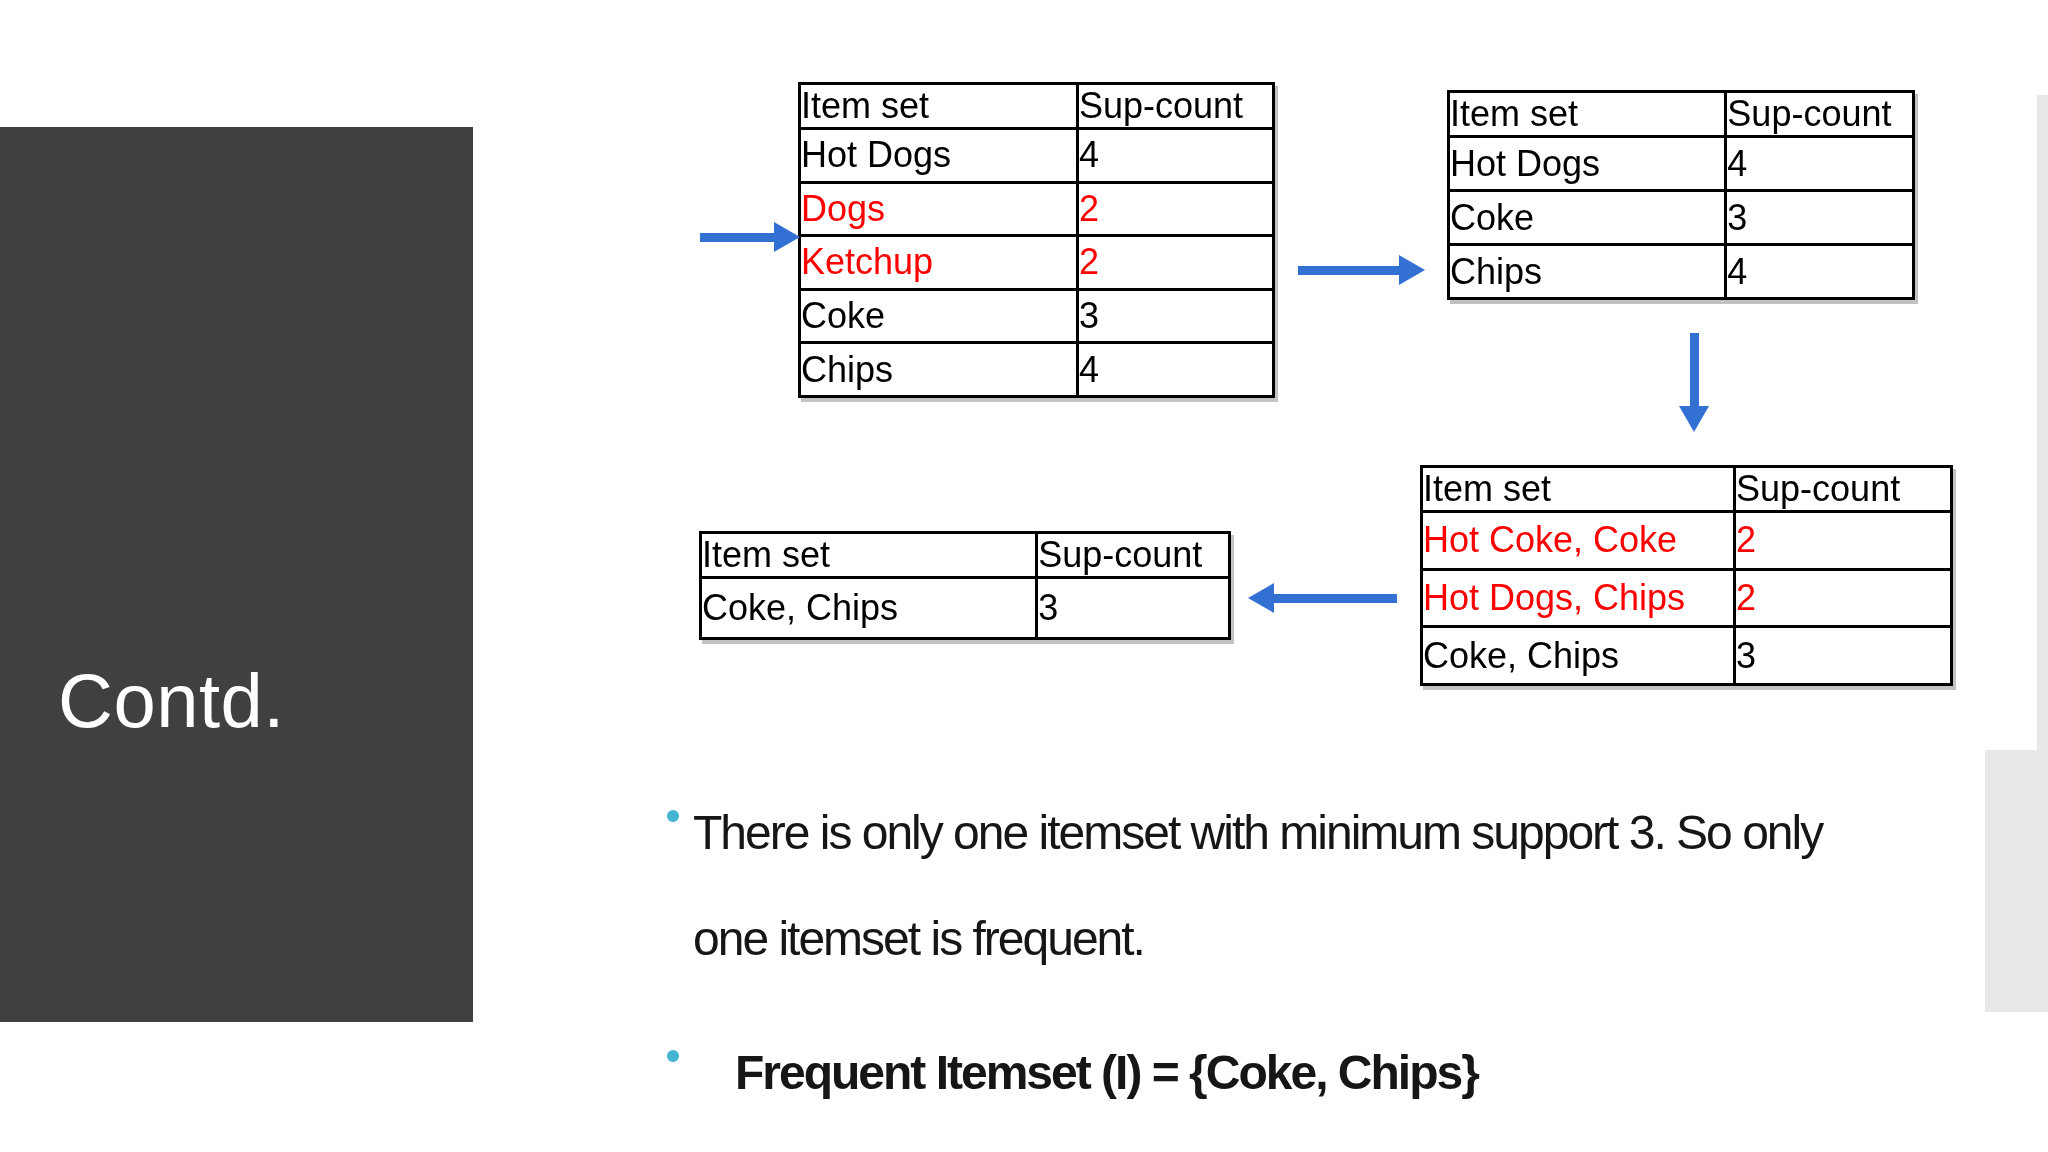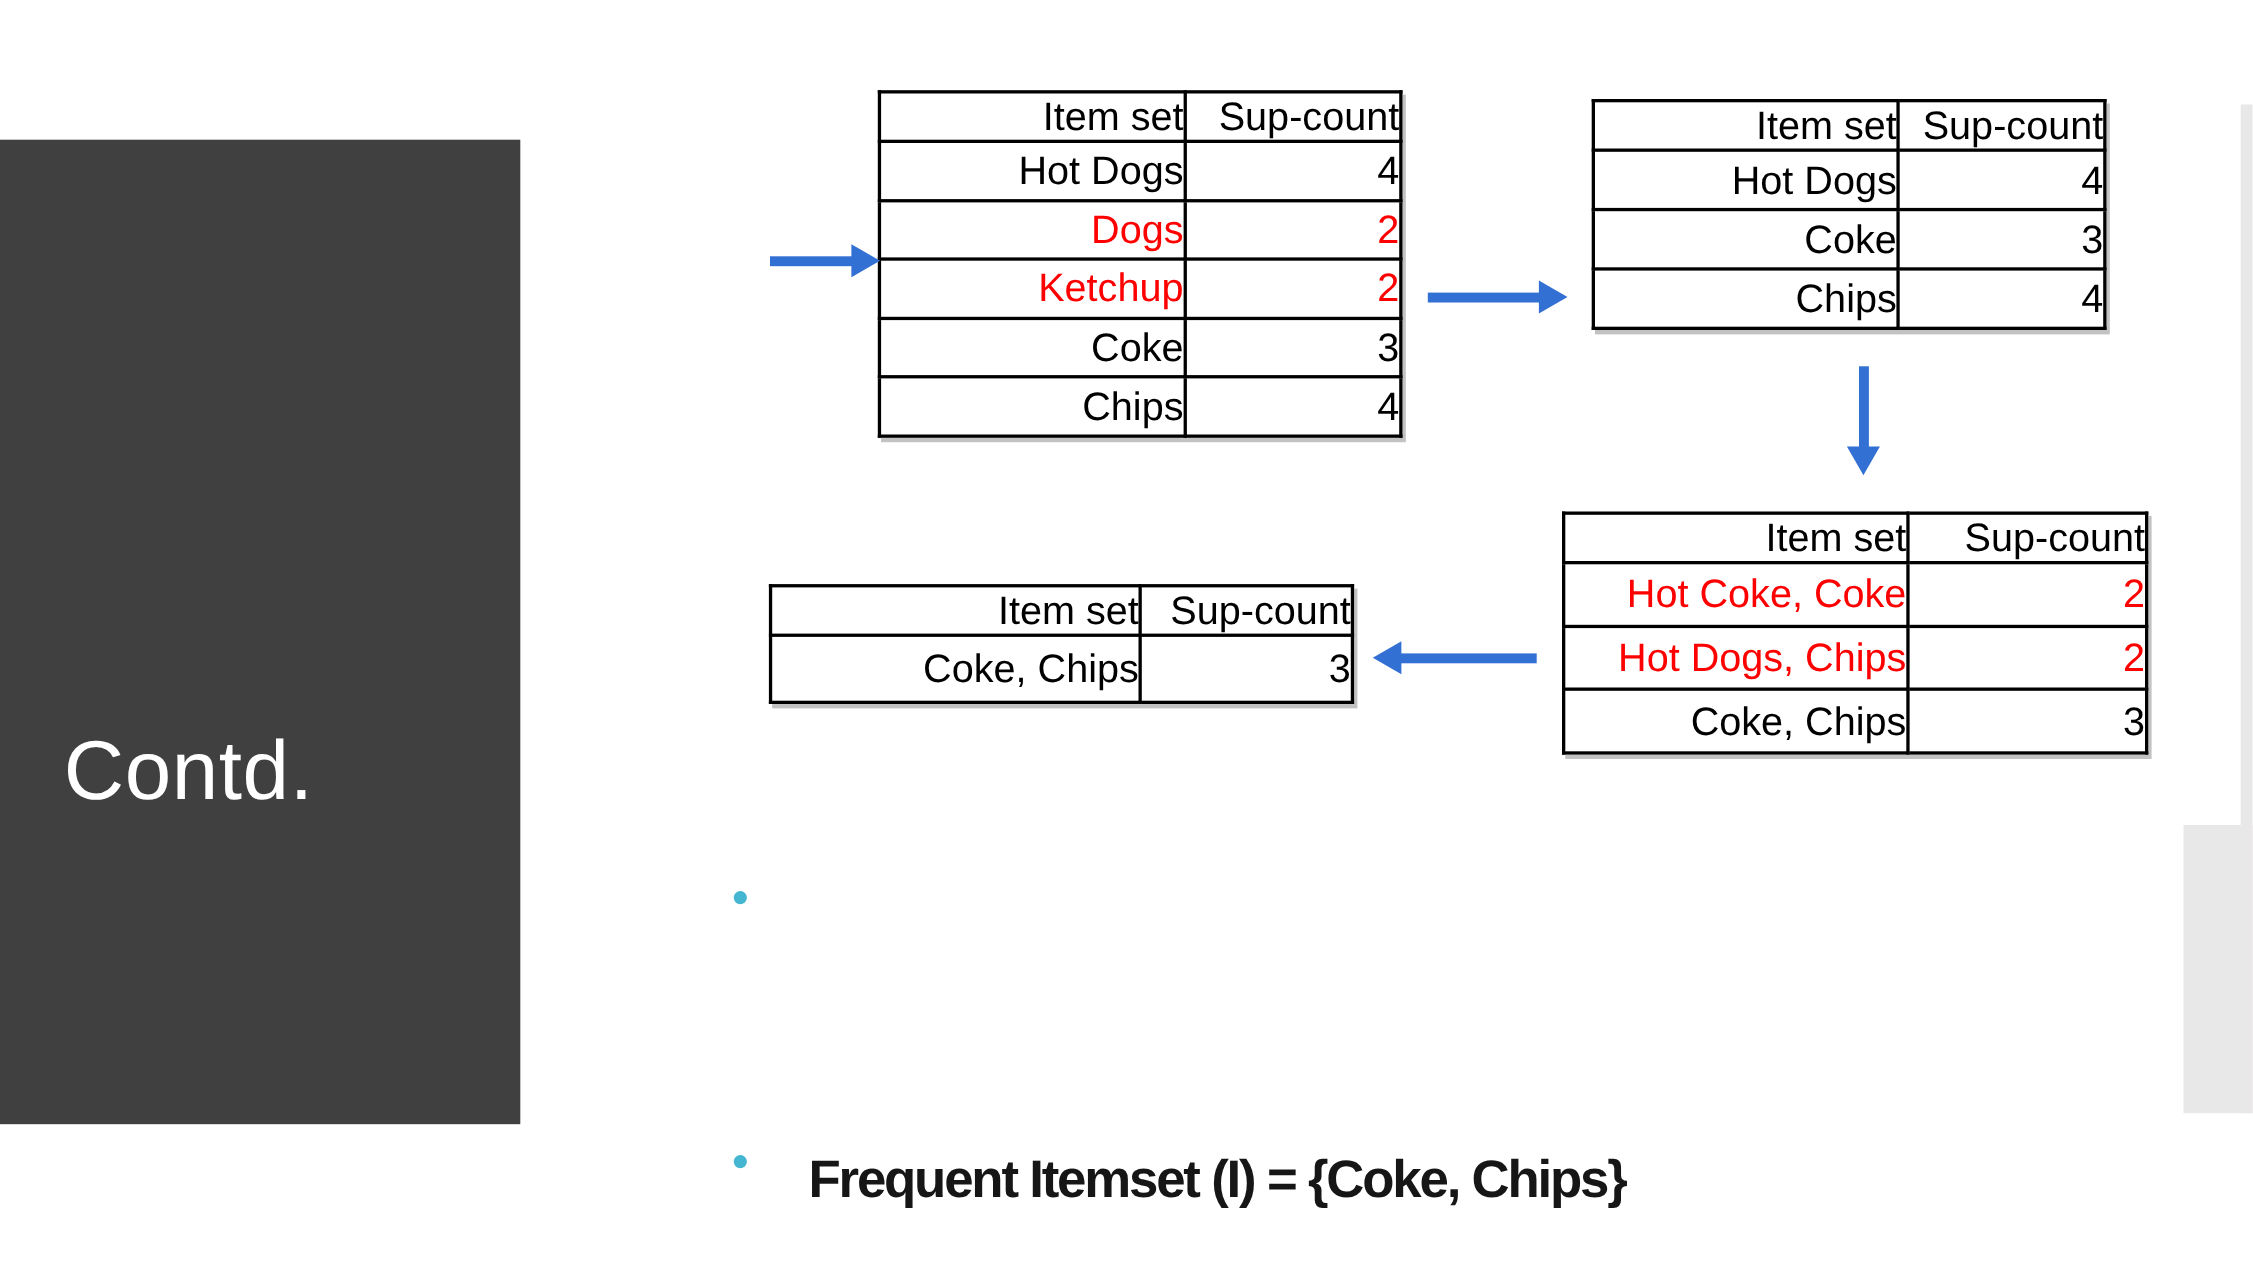--- a/index.html
+++ b/index.html
@@ -12,21 +12,21 @@
     position:absolute;left:0;top:127px;width:473px;height:895px;background:#404040;
   }
   .slide-title{
     position:absolute;left:58px;top:536px;color:#ffffff;font-size:76px;
     font-weight:400;line-height:76px;letter-spacing:0.5px;
   }
   
   .itemtable{position:absolute;background:#ffffff;box-shadow:3px 4px 0 rgba(120,120,120,0.45);}
   .itemtable table{width:100%;height:100%;border-collapse:collapse;table-layout:fixed;}
   .itemtable th,.itemtable td{
-    border:3px solid #000;text-align:right;vertical-align:middle;
+    border:3px solid #000;text-align:left;vertical-align:middle;
     font-size:36px;font-weight:400;color:#000;padding:0;
   }
   .itemtable td.red,.itemtable th.red{color:#fe0000;}
   #table1{left:798px;top:82px;width:477px;height:316px;}
   #table1 .col-item{width:58%;}
   #table2{left:1447px;top:90px;width:468px;height:210px;}
   #table2 .col-item{width:59%;}
   #table3{left:1420px;top:465px;width:533px;height:221px;}
   #table3 .col-item{width:58.5%;}
   #table4{left:699px;top:531px;width:532px;height:109px;}
@@ -175,20 +175,24 @@
   <div class="arrow" id="arrow3">
     <div class="shaft"></div>
     <div class="head"></div>
   </div>
   <div class="arrow" id="arrow4">
     <div class="shaft"></div>
     <div class="head"></div>
   </div>
 
   <span class="bullet-dot" id="dot1"></span>
+  <div class="para" id="para1">
+    <div>There is only one itemset with minimum support 3. So only</div>
+    <div>one itemset is frequent.</div>
+  </div>
 
   <span class="bullet-dot" id="dot2"></span>
   <div class="para" id="para2">
     <div>Frequent Itemset (I) = {Coke, Chips}</div>
   </div>
 
   <div class="scroll-track"></div>
   <div class="scroll-thumb"></div>
 
 </div>

